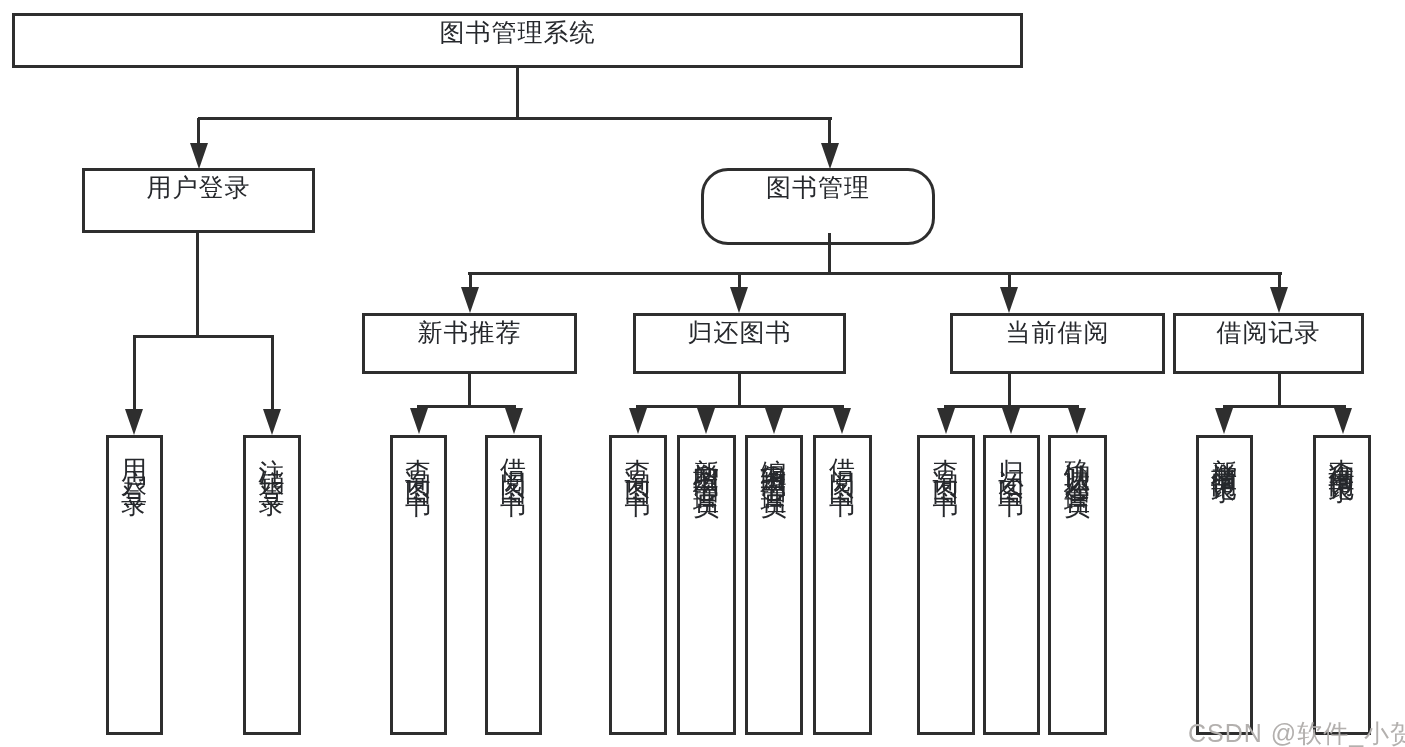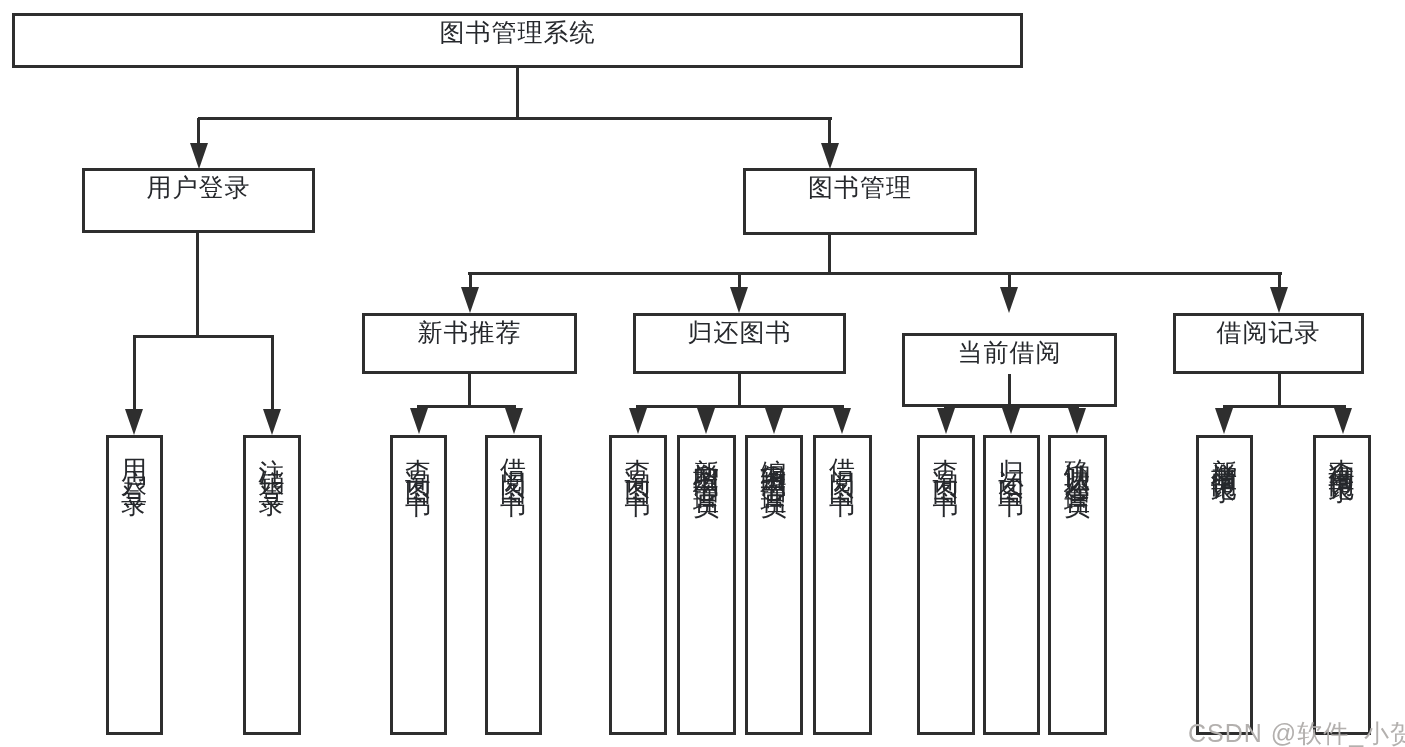--- a/index.html
+++ b/index.html
@@ -63,42 +63,42 @@
   <div class="line" style="left:516px;top:67px;width:3px;height:53px;"></div>
   <div class="line" style="left:198px;top:117px;width:634px;height:3px;"></div>
   <div class="line" style="left:197px;top:118px;width:3px;height:27px;"></div>
   <div class="arrow" style="left:190px;top:143px;"></div>
   <div class="line" style="left:828px;top:118px;width:3px;height:27px;"></div>
   <div class="arrow" style="left:821px;top:143px;"></div>
 
   <div class="box h" style="left:82px;top:168px;width:233px;height:65px;">
     <span>用户登录</span>
   </div>
-  <div class="box h" style="left:743px;top:168px;width:234px;height:67px;">
+  <div class="box h" style="left:701px;top:168px;width:234px;height:77px;border-radius:27px;">
     <span>图书管理</span>
   </div>
 
   <div class="line" style="left:828px;top:233px;width:3px;height:42px;"></div>
   <div class="line" style="left:468px;top:272px;width:814px;height:3px;"></div>
   <div class="line" style="left:469px;top:275px;width:3px;height:14px;"></div>
   <div class="arrow" style="left:461px;top:287px;"></div>
   <div class="line" style="left:738px;top:275px;width:3px;height:14px;"></div>
   <div class="arrow" style="left:730px;top:287px;"></div>
   <div class="line" style="left:1008px;top:275px;width:3px;height:14px;"></div>
   <div class="arrow" style="left:1000px;top:287px;"></div>
   <div class="line" style="left:1278px;top:275px;width:3px;height:14px;"></div>
   <div class="arrow" style="left:1270px;top:287px;"></div>
 
   <div class="box h" style="left:362px;top:313px;width:215px;height:61px;">
     <span>新书推荐</span>
   </div>
   <div class="box h" style="left:633px;top:313px;width:213px;height:61px;">
     <span>归还图书</span>
   </div>
-  <div class="box h" style="left:902px;top:313px;width:215px;height:74px;margin-top:20px;">
+  <div class="box h" style="left:950px;top:313px;width:215px;height:61px;">
     <span>当前借阅</span>
   </div>
   <div class="box h" style="left:1173px;top:313px;width:191px;height:61px;">
     <span>借阅记录</span>
   </div>
 
   <div class="line" style="left:196px;top:233px;width:3px;height:102px;"></div>
   <div class="line" style="left:133px;top:335px;width:141px;height:3px;"></div>
   <div class="line" style="left:133px;top:338px;width:3px;height:72px;"></div>
   <div class="arrow" style="left:125px;top:409px;"></div>

